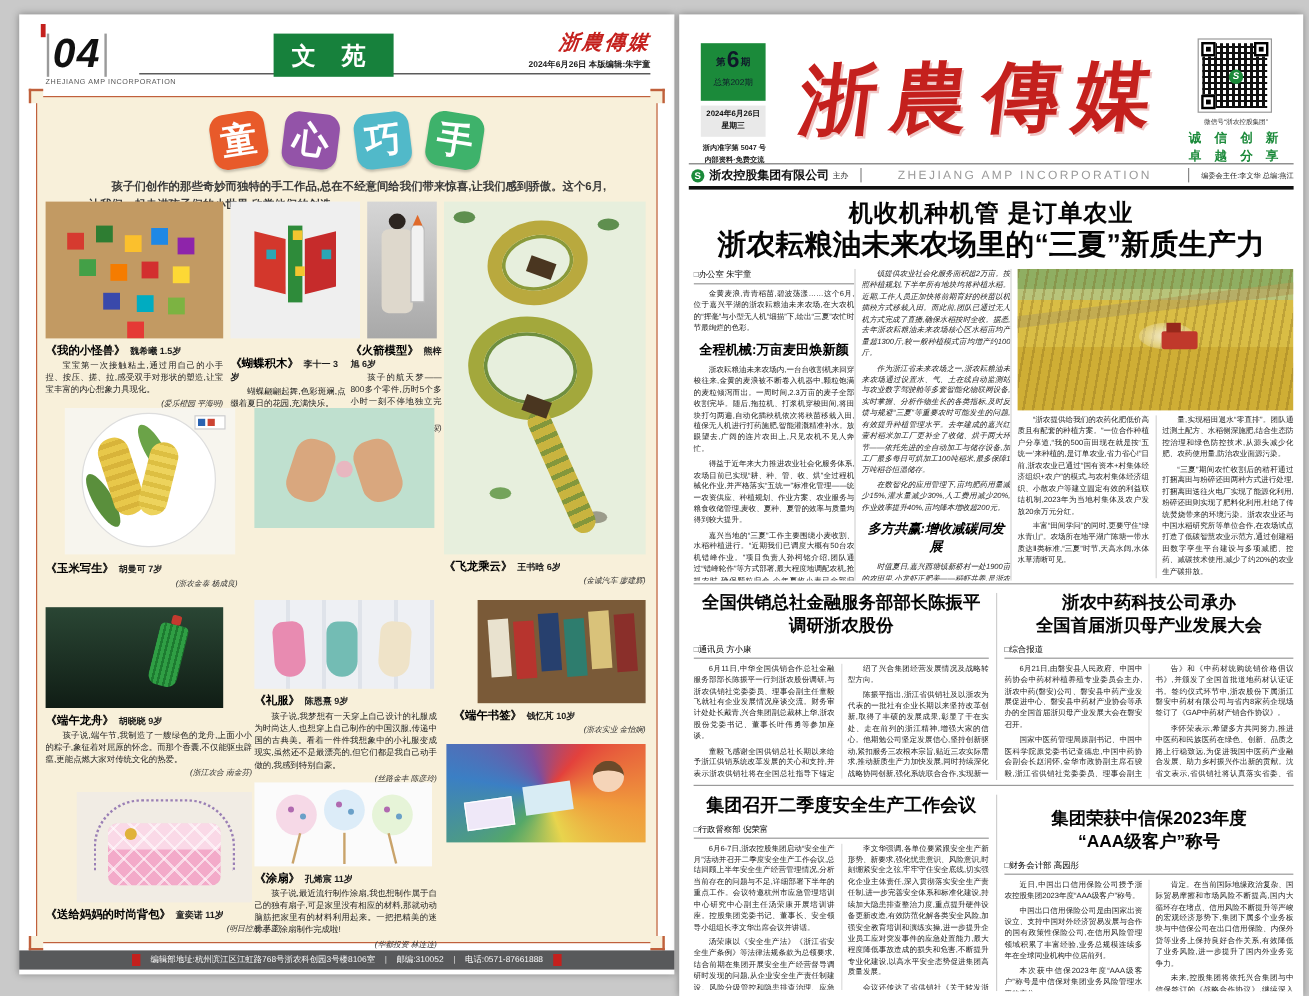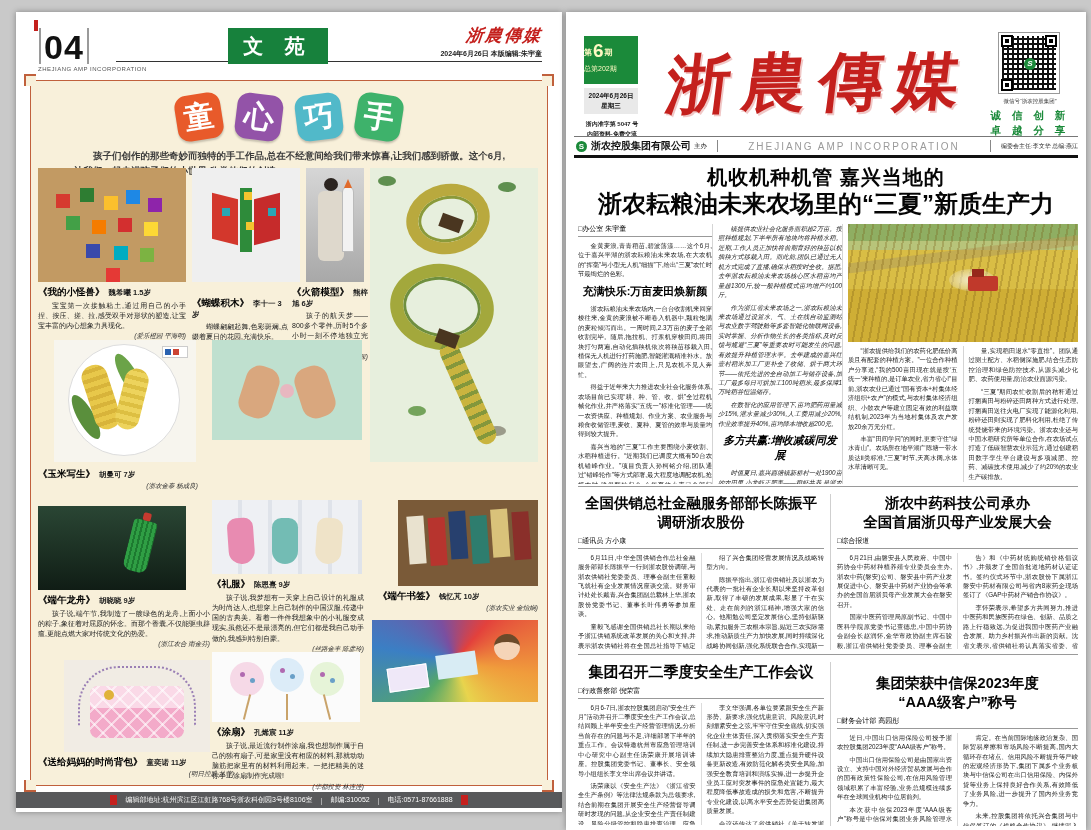--- a/index.html
+++ b/index.html
@@ -4,21 +4,21 @@
 <style>
   * { margin:0; padding:0; box-sizing:border-box; }
   html,body { width:1091px; height:830px; background:#c9c9c9; font-family:"Liberation Sans",sans-serif; overflow:hidden; }
   .abs { position:absolute; }
   .page { position:absolute; background:#fff; box-shadow:0 0 6px rgba(0,0,0,.35); }
   #left-page { left:16px; top:12px; width:546px; height:800px; }
   #right-page { left:566px; top:12px; width:520px; height:818px; }
 
   
   .red-tick { left:18px; top:8px; width:4px; height:11px; background:#c4201d; }
-  .pagenum-wrap { left:20px; top:16px; display:flex; align-items:flex-end; }
+  .pagenum-wrap { left:20px; top:16px; display:flex; align-items:flex-start;font-style:italic; }
   .vbar { width:2px; height:36px; background:#9a9a9a; margin:0 3px; }
   .pagenum { font-size:34px; font-weight:900; color:#111; line-height:1; letter-spacing:1px; }
   .org-en-small { left:22px; top:54px; font-size:6px; color:#555; letter-spacing:.5px; }
   .header-rule { left:100px; top:49px; width:426px; height:1px; background:#333; }
   .section-box { left:212px; top:16px; width:100px; height:36px; background:#17813c; color:#fff;
                  display:flex; align-items:center; justify-content:center; font-size:20px; font-weight:900; letter-spacing:8px; }
   .lp-brand { right:20px; top:12px; color:#c4201d; font-family:"DejaVu Serif",serif; font-weight:bold;
               font-size:17px; font-style:italic; transform:skewX(-6deg); letter-spacing:2px; }
   .lp-dateline { right:20px; top:37px; font-size:7px; font-weight:bold; color:#222; }
 
@@ -47,21 +47,21 @@
   .cap-body { font-size:7px; line-height:1.45; text-align:justify; text-indent:2em; margin-top:2px; }
   .cap-credit { font-size:6.5px; text-align:right; margin-top:1px; color:#333; font-style:italic; }
 
   
   .lp-footer { left:0; top:780px; width:546px; height:16px; background:#58595b; color:#fff;
                display:flex; align-items:center; justify-content:center; gap:8px; font-size:7px; }
   .red-sq { width:7px; height:10px; background:#c4201d; }
   .f-sep { color:#ddd; }
 
   
-  .issue-box { left:18px; top:24px; width:54px; height:48px; background:#1b8a3a; color:#fef9c3; text-align:left; padding-top:4px; }
+  .issue-box { left:18px; top:24px; width:54px; height:48px; background:#1b8a3a; color:#0f172a; text-align:center; padding-top:4px; }
   .issue-line1 { font-size:8px; font-weight:bold; }
   .issue-no { font-size:19px; font-weight:900; vertical-align:-2px; padding:0 1px; }
   .issue-total { font-size:7px; margin-top:2px; }
   .date-box { left:18px; top:76px; width:54px; height:26px; background:#e9e9e9; color:#111; text-align:center; font-size:6.5px; font-weight:bold; padding-top:3px; line-height:1.5; }
   .license { left:4px; top:108px; width:84px; text-align:center; font-size:6px; font-weight:bold; color:#222; line-height:1.6; }
   .rp-brand { left:92px; top:16px; width:322px; height:110px; color:#c4201d; font-family:"DejaVu Serif",serif;
               font-weight:bold; font-size:64px; letter-spacing:12px; line-height:108px; text-align:center;
               transform:skewX(-8deg) rotate(-1deg); text-shadow:2px 2px 0 rgba(196,32,29,.25); white-space:nowrap; }
   .qr { left:432px; top:20px; width:62px; height:62px; background:#fff; border:1px solid #999; padding:3px; }
   .qr-grid { width:100%; height:100%; background-image:
@@ -239,20 +239,24 @@
   <div class="cap" style="left:176px;top:274px;width:96px;margin-top:11px;">
     <div class="cap-head"><span class="cap-title">《蝴蝶积木》</span><span class="cap-meta">李十一 3岁</span></div>
     <div class="cap-body">蝴蝶翩翩起舞,色彩斑斓,点缀着夏日的花园,充满快乐。</div>
     <div class="cap-credit">(明日控股 刘诗梦)</div>
   </div>
   <div class="cap" style="left:276px;top:274px;width:76px;">
     <div class="cap-head"><span class="cap-title">《火箭模型》</span><span class="cap-meta">熊梓旭 6岁</span></div>
     <div class="cap-body">孩子的航天梦——800多个零件,历时5个多小时一刻不停地独立完成,为儿子点赞!</div>
     <div class="cap-credit">(华都投资 朱琛)</div>
   </div>
+  <div class="cap" style="left:354px;top:454px;width:168px;">
+    <div class="cap-head"><span class="cap-title">《飞龙乘云》</span><span class="cap-meta">王书晗 6岁</span></div>
+    <div class="cap-credit">(金诚汽车 廖建辉)</div>
+  </div>
 
   <div class="photo ph-corn" style="left:38px;top:328px;width:142px;height:122px;">
     <i class="plate"></i>
       <i class="husk"></i>
     <i class="corn1"></i>
       <i class="corn2"></i>
     <i class="stamp"></i>
   </div>
   <div class="cap" style="left:22px;top:456px;width:160px;">
     <div class="cap-head"><span class="cap-title">《玉米写生》</span><span class="cap-meta">胡曼可 7岁</span></div>
@@ -366,28 +370,28 @@
   <div class="abs pub-bar">
     <span class="s-logo">S</span>
     <span class="pub-name">浙农控股集团有限公司</span>
     <span class="pub-suffix">主办</span>
     <span class="pub-sep"></span>
     <span class="pub-en">ZHEJIANG AMP INCORPORATION</span>
     <span class="pub-sep"></span>
     <span class="pub-editors">编委会主任:李文华  总编:燕江</span>
   </div>
 
-  <div class="abs headline1">机收机种机管  嘉兴当地的</div>
+  <div class="abs headline1">机收机种机管  是订单农业</div>
   <div class="abs headline2">浙农耘粮油未来农场里的“三夏”新质生产力</div>
 
   <div class="abs lead-cols">
     <div class="lcol col1">
       <div class="byline">□办公室 朱宇童</div>
       <p class="t">金黄麦浪,青青稻苗,碧波荡漾……这个6月,位于嘉兴平湖的浙农耘粮油未来农场,在大农机的“挥毫”与小型无人机“细描”下,绘出“三夏”农忙时节最绚烂的色彩。</p>
-      <div class="sub">充满快乐:万亩麦田焕新颜</div>
+      <div class="sub">全程机械:万亩麦田焕新颜</div>
       <p class="t">浙农耘粮油未来农场内,一台台收割机来回穿梭往来,金黄的麦浪被不断卷入机器中,颗粒饱满的麦粒倾泻而出。一周时间,2.3万亩的麦子全部收割完毕。随后,拖拉机、打浆机穿梭田间,将田块打匀两遍,自动化插秧机依次将秧苗移栽入田,植保无人机进行打药施肥,智能灌溉精准补水。放眼望去,广阔的连片农田上,只见农机不见人奔忙。</p>
       <p class="t">得益于近年来大力推进农业社会化服务体系,农场目前已实现“耕、种、管、收、烘”全过程机械化作业,并严格落实“五统一”标准化管理——统一农资供应、种植规划、作业方案、农业服务与粮食收储管理,麦收、夏种、夏管的效率与质量均得到较大提升。</p>
       <p class="t">嘉兴当地的“三夏”工作主要围绕小麦收割、水稻种植进行。“近期我们已调度大概有50台农机错峰作业。”项目负责人孙柯铭介绍,团队通过“错峰轮作”等方式部署,最大程度地调配农机,抢抓农时,确保颗粒归仓,今年夏收小麦已全部归仓。</p>
 
     </div>
     <div class="lcol col2">
       <p class="t">镇提供农业社会化服务面积超2万亩。按照种植规划,下半年所有地块均将种植水稻。近期,工作人员正加快将前期育好的秧苗以机插秧方式移栽入田。而此前,团队已通过无人机方式完成了直播,确保水稻按时全收。据悉,去年浙农耘粮油未来农场核心区水稻亩均产量超1300斤,较一般种植模式亩均增产约100斤。</p>
       <p class="t">作为浙江省未来农场之一,浙农耘粮油未来农场通过设置水、气、土在线自动监测站与农业数字驾驶舱等多套智能化物联网设备,实时掌握、分析作物生长的各类指标,及时反馈与规避“三夏”等重要农时可能发生的问题,有效提升种植管理水平。去年建成的嘉兴红壹村稻米加工厂更补全了收储、烘干两大环节——依托先进的全自动加工与储存设备,加工厂最多每日可烘加工100吨稻米,最多保障1万吨稻谷恒温储存。</p>
       <p class="t">在数智化的应用管理下,亩均肥药用量减少15%,灌水量减少30%,人工费用减少20%,作业效率提升40%,亩均降本增收超200元。</p>
       <div class="sub">多方共赢:增收减碳同发展</div>

